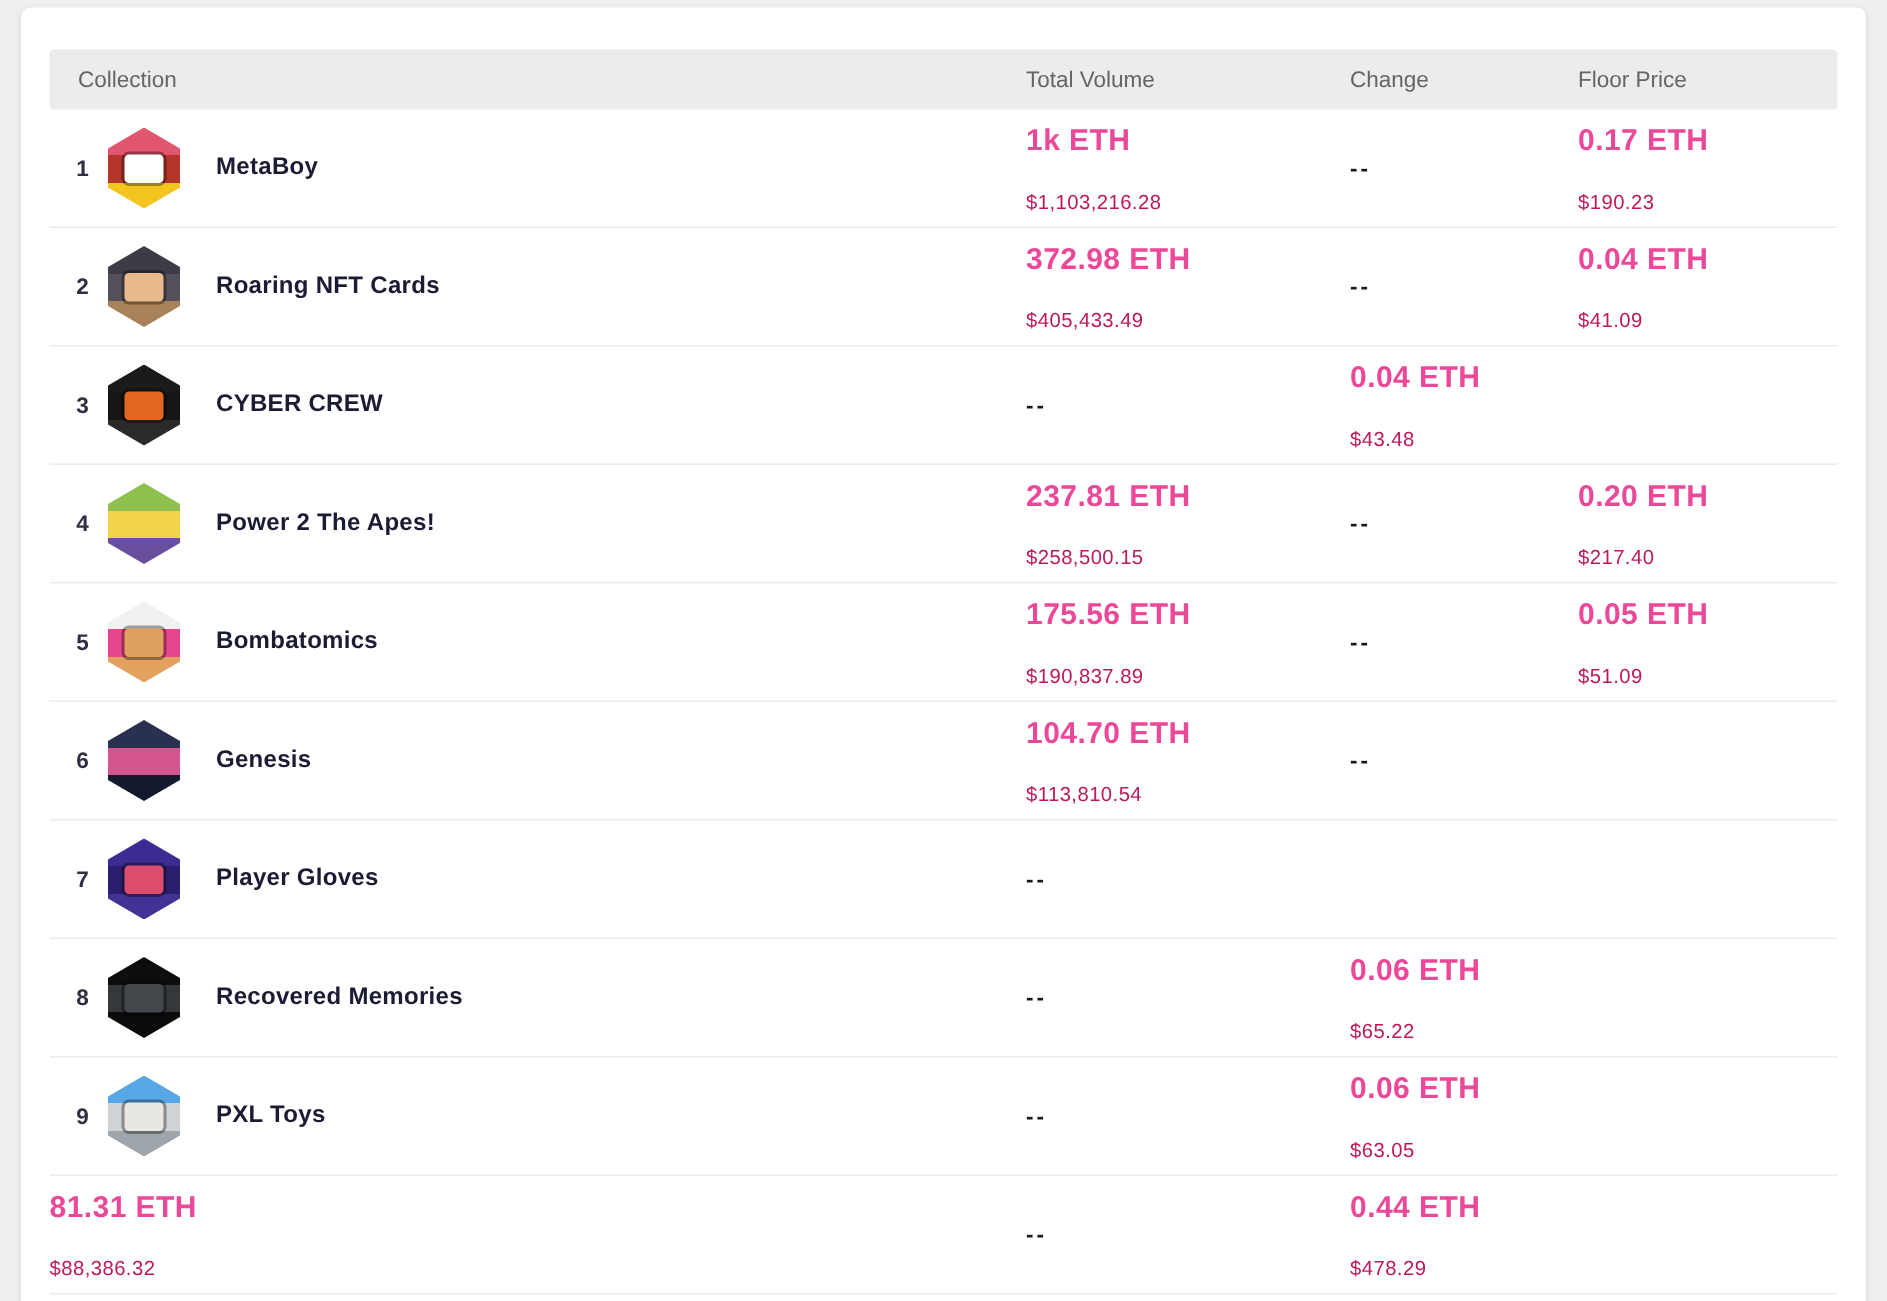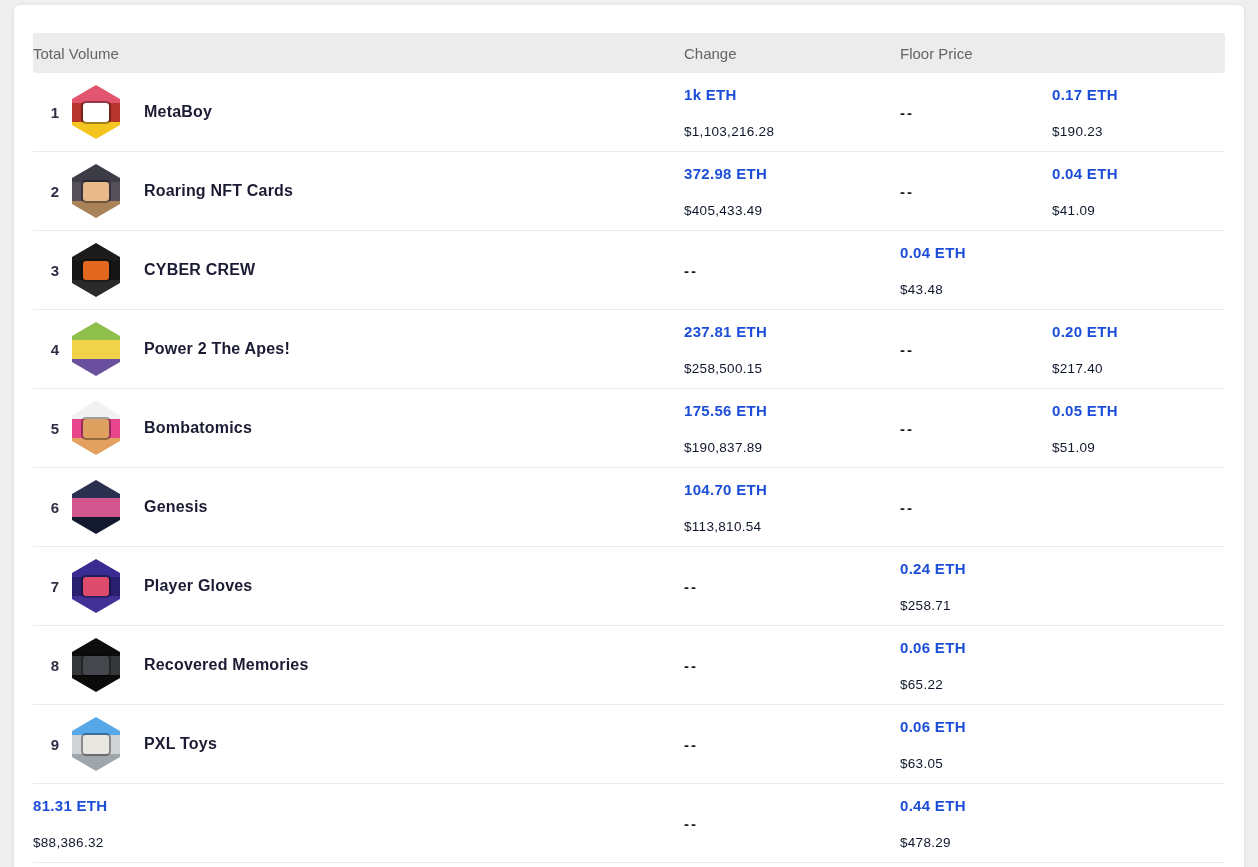--- a/index.html
+++ b/index.html
@@ -69,43 +69,44 @@
   }
   .name {
     margin-left: 24px;
     font-size: 16px;
     font-weight: 700;
     color: #1b1b34;
     letter-spacing: 0.2px;
     white-space: nowrap;
   }
   .eth {
-    font-size: 15px;
+    font-size: 20px;
     font-weight: 700;
-    color: #1d4ed8;
+    color: #ec4899;
     letter-spacing: 0.3px;
   }
   .usd {
     margin-top: 21px;
     font-size: 13.5px;
-    color: #0f172a;
+    color: #be185d;
     letter-spacing: 0.3px;
   }
   .cell-change {
     font-size: 15px;
     font-weight: 700;
     color: #17171e;
     letter-spacing: 2px;
   }
 </style>
 </head>
 <body>
 
 <div class="card">
   <div class="thead">
+    <div class="th th-collection">Collection</div>
     <div class="th">Total Volume</div>
     <div class="th">Change</div>
     <div class="th">Floor Price</div>
   </div>
   <div class="rows">
       <div class="row">
     <div class="cell-collection">
       <div class="rank">1</div>
       <div class="hex" style="background: linear-gradient(rgb(226, 85, 110) 0%, rgb(226, 85, 110) 34%, rgb(181, 52, 44) 34%, rgb(181, 52, 44) 68%, rgb(243, 197, 30) 68%, rgb(243, 197, 30) 100%);">
         <div class="accent" style="background: rgb(255, 255, 255);"></div>
@@ -206,24 +207,20 @@
   </div>
       <div class="row">
     <div class="cell-collection">
       <div class="rank">7</div>
       <div class="hex" style="background: linear-gradient(rgb(58, 44, 146) 0%, rgb(58, 44, 146) 34%, rgb(42, 31, 110) 34%, rgb(42, 31, 110) 68%, rgb(67, 50, 150) 68%, rgb(67, 50, 150) 100%);">
         <div class="accent" style="background: rgb(221, 75, 109);"></div>
       </div>
       <div class="name">Player Gloves</div>
     </div>
     <div class="cell-change">--</div>
-    <div class="cell-floor">
-      <div class="eth">0.24 ETH</div>
-      <div class="usd">$258.71</div>
-    </div>
   </div>
       <div class="row">
     <div class="cell-collection">
       <div class="rank">8</div>
       <div class="hex" style="background: linear-gradient(rgb(13, 13, 13) 0%, rgb(13, 13, 13) 34%, rgb(52, 56, 59) 34%, rgb(52, 56, 59) 68%, rgb(11, 11, 11) 68%, rgb(11, 11, 11) 100%);">
         <div class="accent" style="background: rgb(68, 72, 76);"></div>
       </div>
       <div class="name">Recovered Memories</div>
     </div>
     <div class="cell-change">--</div>

